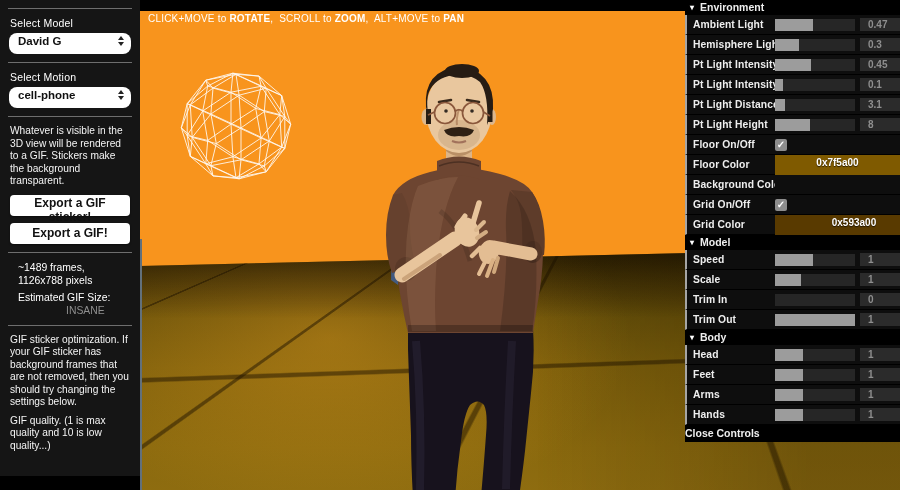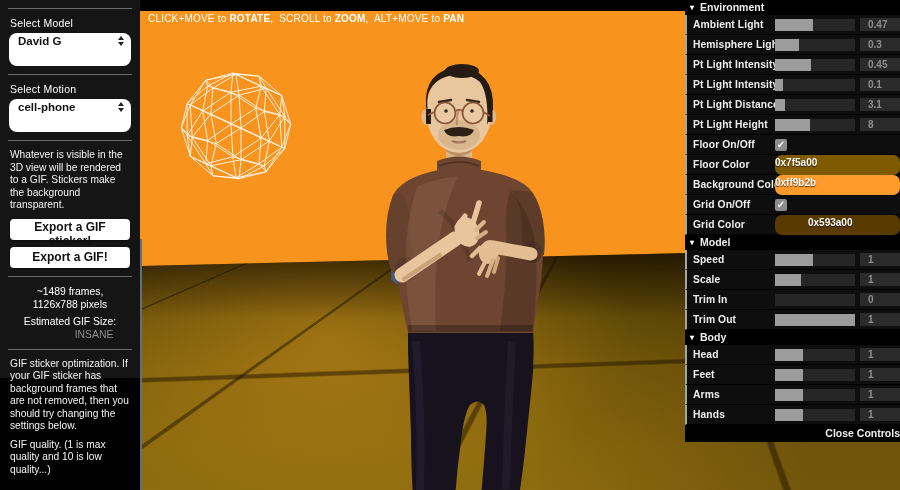--- a/index.html
+++ b/index.html
@@ -1,31 +1,31 @@
 <!DOCTYPE html>
 <html><head>
 <meta charset="utf-8">
 <style>
   html,body{margin:0;padding:0;background:#000;}
   .app{position:relative;width:900px;height:490px;overflow:hidden;font-family:"Liberation Sans",sans-serif;-webkit-font-smoothing:antialiased;}
 
   
-  .sidebar{position:absolute;left:0;top:0;width:140px;height:378px;background:#151515;color:#fff;z-index:20;}
+  .sidebar{position:absolute;left:0;top:0;width:140px;height:476px;background:#151515;color:#fff;z-index:20;}
   .sidebar hr{border:none;border-top:1px solid #6e6e6e;margin:8px 8px;}
   .sb-label{font-size:10.5px;margin:2px 10px 4px;letter-spacing:.2px;}
   .sb-select{position:relative;margin:2px 9px 6px;height:17px;background:#fff;border-radius:8px;color:#111;
-             font-size:11.5px;font-weight:700;line-height:17px;padding:0 18px 16px 9px;cursor:pointer;}
+             font-size:11.5px;font-weight:700;line-height:17px;padding:0 18px 4px 9px;cursor:pointer;}
   .sb-select .updown{position:absolute;right:7px;top:3px;}
   .sb-select .updown i{display:block;width:0;height:0;border-left:3.5px solid transparent;border-right:3.5px solid transparent;}
   .sb-select .updown i.up{border-bottom:4px solid #222;margin-bottom:2px;}
   .sb-select .updown i.dn{border-top:4px solid #222;}
   .sb-par{font-size:10.2px;line-height:12.5px;margin:6px 10px;color:#f4f4f4;}
   .sb-btn{display:block;width:120px;margin:7px auto;height:21px;background:#fff;color:#111;border:none;border-radius:4px;
           font-family:"Liberation Sans",sans-serif;font-weight:700;font-size:12px;cursor:pointer;box-shadow:0 1px 2px rgba(0,0,0,.5);}
-  .sb-small{font-size:10.4px;text-align:center;margin:4px 18px;line-height:13px;}
+  .sb-small{font-size:10.4px;margin:4px 18px;line-height:13px;}
   .dim{color:#8f8f8f;padding-left:48px;}
 
   
   .viewport{position:absolute;left:140px;top:0;width:760px;height:490px;background:#f8941d;overflow:hidden;cursor:grab;margin-top:11px;}
   .topbar{position:absolute;left:8px;top:2px;z-index:8;font-size:10px;color:#fff;letter-spacing:.2px;white-space:pre;}
   .topbar .b{font-weight:700;}
   .floor-wrap{position:absolute;left:0;top:237px;width:760px;height:253px;z-index:2;overflow:hidden;
       clip-path:polygon(0 18px,100% 0,100% 100%,0 100%);
       background:linear-gradient(180deg,#342604 0px,#4c3906 26px,#675009 70px,#7a5d0b 120px,#8a690e 200px,#8f6d10 253px);}
   .floor-hotspot{position:absolute;inset:0;background:radial-gradient(ellipse 430px 250px at 190px 90px,rgba(252,172,38,.34),rgba(120,80,10,0) 70%);}
@@ -46,23 +46,23 @@
   .gui-folder-header .arrow{position:absolute;left:5px;top:0;font-size:8px;color:#fff;}
   .gui-row{height:19px;background:#0e0e0e;border-bottom:1px solid #000;border-left:2px solid #a5a5a5;
            display:flex;align-items:center;padding-left:6px;}
   .gui-row .lab{width:82px;flex:none;font-weight:700;font-size:10.3px;letter-spacing:.1px;overflow:hidden;white-space:nowrap;}
   .slider{width:80px;height:12px;background:#262626;flex:none;cursor:ew-resize;}
   .slider .fill{height:100%;background:#9c9c9c;}
   .numbox{width:36px;height:13px;line-height:13px;background:#2b2b2b;color:#8f8f8f;font-weight:700;font-size:10px;
           padding-left:8px;margin-left:5px;flex:none;cursor:text;}
   .chk{width:12px;height:12px;background:#8d8d8d;border-radius:2px;color:#fff;font-size:10px;line-height:12px;
        text-align:center;font-weight:700;cursor:pointer;}
-  .swatch{width:126px;height:20px;line-height:15px;text-align:left;font-weight:700;font-size:10px;color:#fff;
-          text-shadow:0 1px 1px rgba(0,0,0,.7);border-radius:7px;cursor:pointer;}
-  .gui-close{height:17px;line-height:17px;background:#000;text-align:right;font-weight:700;font-size:10.5px;cursor:pointer;}
+  .swatch{width:126px;height:20px;line-height:15px;text-align:center;font-weight:700;font-size:10px;color:#fff;
+          text-shadow:0 1px 1px rgba(0,0,0,.7);border-radius:0;cursor:pointer;}
+  .gui-close{height:17px;line-height:17px;background:#000;text-align:left;font-weight:700;font-size:10.5px;cursor:pointer;}
 </style>
 </head>
 <body>
 
 <div class="app">
 
   <div class="sidebar">
     <hr>
     <div class="sb-label">Select Model</div>
     <div class="sb-select">
@@ -349,21 +349,20 @@
       <div class="gui-row">
         <span class="lab">Floor On/Off</span>
         <div class="chk">✓</div>
       </div>
       <div class="gui-row">
         <span class="lab">Floor Color</span>
         <div class="swatch" style="background: rgb(127, 90, 0);">0x7f5a00</div>
       </div>
       <div class="gui-row">
         <span class="lab">Background Color</span>
-        <div class="swatch" style="background: rgb(255, 155, 43);">0xff9b2b</div>
       </div>
       <div class="gui-row">
         <span class="lab">Grid On/Off</span>
         <div class="chk">✓</div>
       </div>
       <div class="gui-row">
         <span class="lab">Grid Color</span>
         <div class="swatch" style="background: rgb(89, 58, 0); padding-left: 33px;">0x593a00</div>
       </div>
       <div class="gui-folder-header"><span class="arrow">▾</span><span>Model</span></div>

